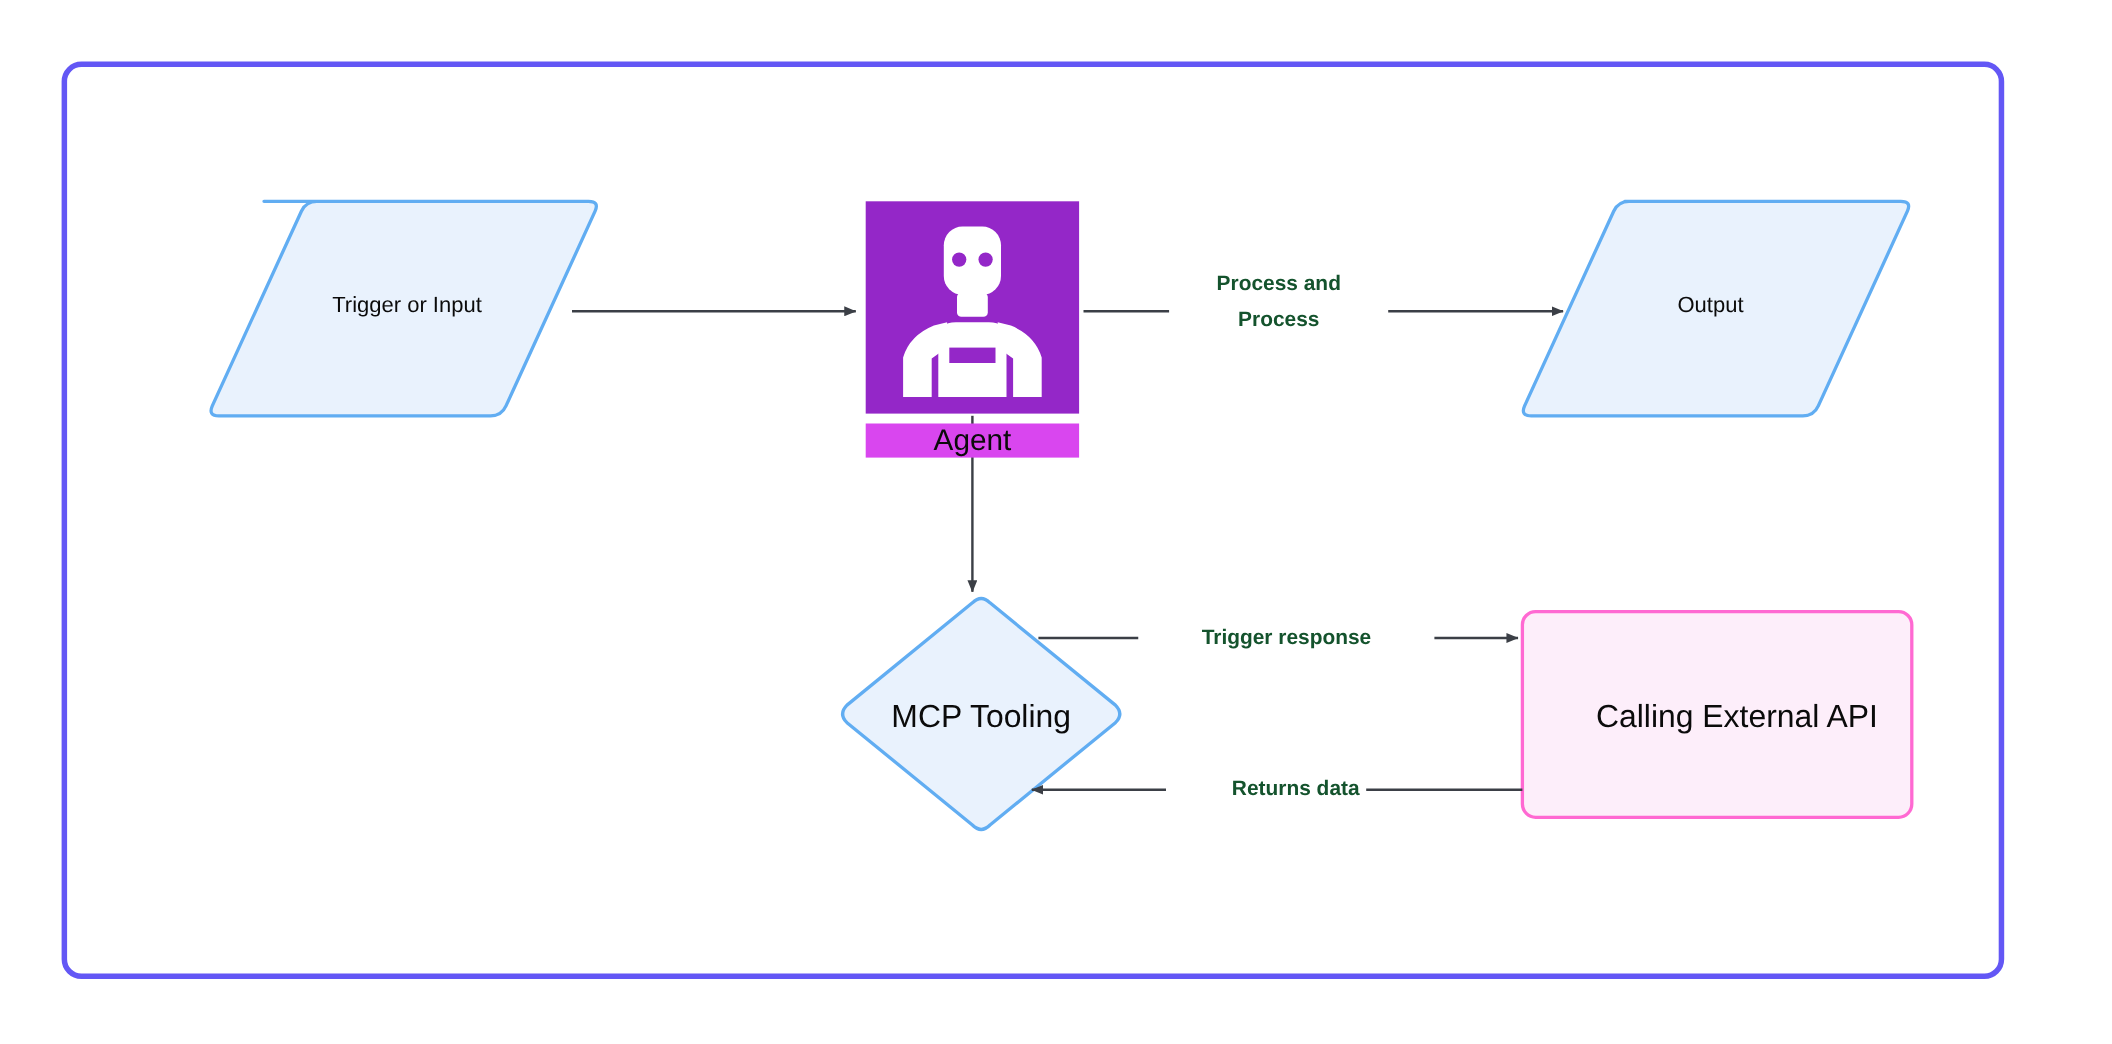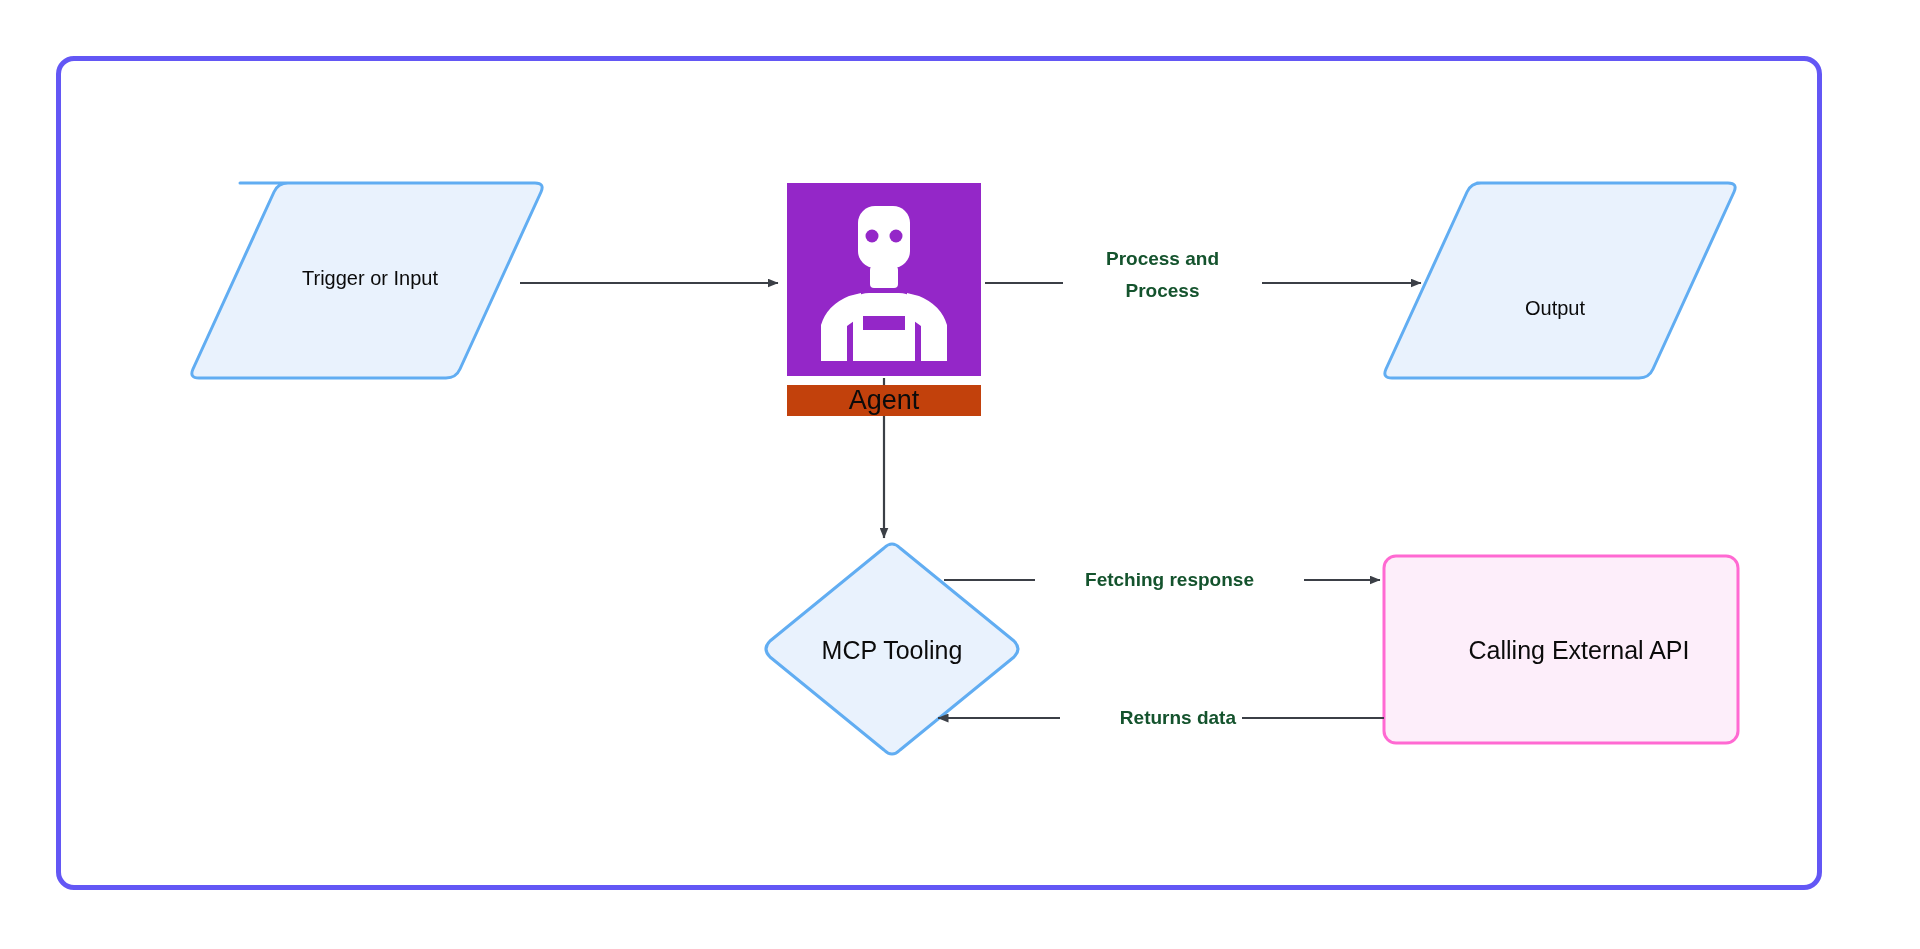--- a/index.html
+++ b/index.html
@@ -41,21 +41,21 @@
   
   .node-label {
     position: absolute;
     font-family: "Liberation Sans", sans-serif;
     color: #0b0b0b;
     white-space: nowrap;
     text-align: center;
     pointer-events: none;
   }
   .node-label.lg { font-size: 20px; }
-  .node-label.md { font-size: 25px; }
+  .node-label.md { font-size: 29px; }
   
   .edge-label {
     position: absolute;
     font-family: "Liberation Sans", sans-serif;
     font-size: 19px;
     font-weight: bold;
     color: #14532d;
     background: #ffffff;
     white-space: nowrap;
     text-align: center;
@@ -74,21 +74,21 @@
   }
   .agent-tile svg { display: block; }
   .agent-caption {
     position: absolute;
     left: 787px;
     top: 385px;
     width: 194px;
     text-align: center;
     font-size: 27px;
     color: #0b0b0b;
-    background: #c2410c;
+    background: #d946ef;
     font-family: "Liberation Sans", sans-serif;
   }
 </style>
 </head>
 <body>
 
 <div id="canvas">
 
   <div class="outer-frame"></div>
 
@@ -156,30 +156,30 @@
       <path d="M 132,113 Q 154,122 160,142 L 160,178 L 134,178 L 134,143 L 120,133 L 120,110 Z" fill="#ffffff"></path>
 
       <path d="M 66,124 Q 66,110 82,110 L 112,110 Q 128,110 128,124 L 128,178 L 66,178 Z" fill="#ffffff"></path>
 
       <rect x="76" y="133" width="42" height="14" fill="#9427c8"></rect>
     </svg>
   </div>
 
   <div class="node-label lg" style="left:200px; top:267px; width:340px;">Trigger or Input</div>
 
-  <div class="node-label lg" style="left:1420px; top:267px; width:270px;margin-top:30px;">Output</div>
+  <div class="node-label lg" style="left:1420px; top:267px; width:270px;">Output</div>
 
   <div class="agent-caption">Agent</div>
 
   <div class="node-label md" style="left:784px; top:636px; width:216px;">MCP Tooling</div>
 
   <div class="node-label md" style="left:1384px; top:636px; width:390px;">Calling External API</div>
 
   <div class="edge-label two-line" style="left:1063px; top:243px; width:187px; text-align:center;">
     <div>Process and</div>
     <div>Process</div>
   </div>
 
-  <div class="edge-label" style="left:1035px; top:564px; width:257px;">Fetching response</div>
+  <div class="edge-label" style="left:1035px; top:564px; width:257px;">Trigger response</div>
 
   <div class="edge-label" style="left:1060px; top:702px; width:170px;text-align:right;">Returns data</div>
 
 </div>
 
 </body></html>

